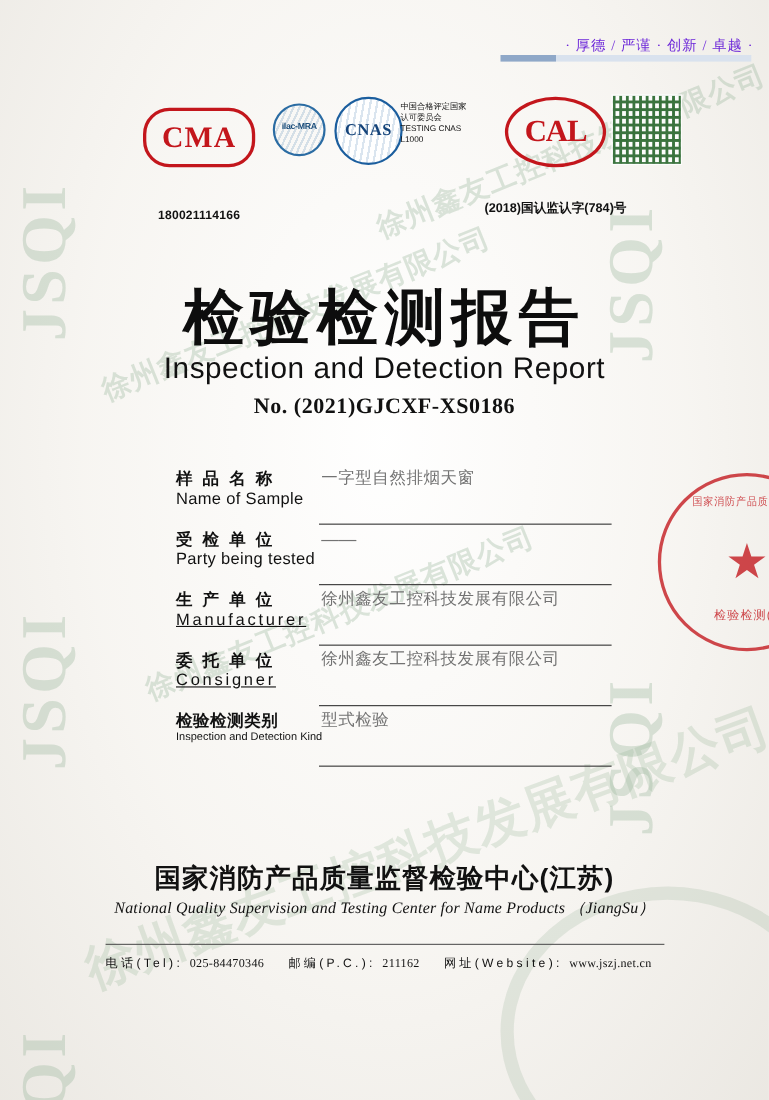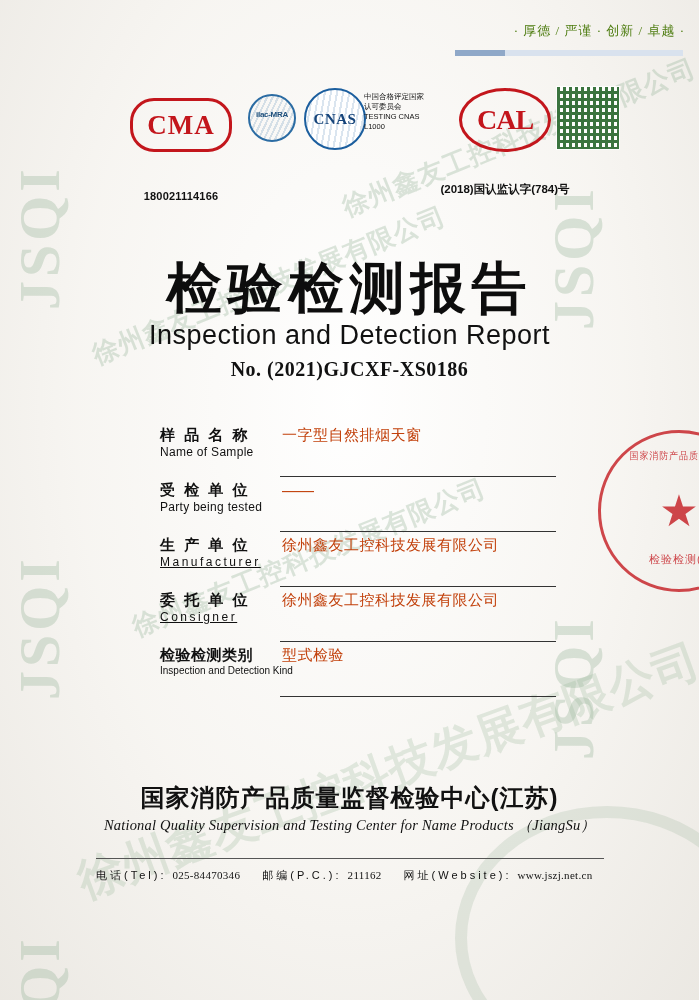--- a/index.html
+++ b/index.html
@@ -63,27 +63,27 @@
   .wm-big-cn {
     font-family: "Liberation Sans", sans-serif;
     font-size: 46px;
     color: rgba(150, 180, 152, 0.26);
     transform: rotate(-20deg);
   }
 
   
   .header-motto {
     position: absolute;
-    top: 22px;
+    top: 32px;
     left: 455px;
     width: 230px;
     text-align: right;
     font-family: "Liberation Serif", serif;
     font-size: 13px;
-    color: #4d7c0f;
+    color: #6d28d9;
     letter-spacing: 1px;
   }
   .header-rule {
     position: absolute;
     top: 50px;
     left: 455px;
     width: 228px;
     height: 6px;
     background: linear-gradient(to right, #8fa8c8 0%, #8fa8c8 22%, #d9e2ee 22%, #d9e2ee 100%);
   }
@@ -305,36 +305,37 @@
     font-family: "Liberation Sans", sans-serif;
     font-weight: bold;
     font-size: 15px;
     color: #111;
     letter-spacing: 2.5px;
     white-space: nowrap;
   }
   .label-cn.tight { letter-spacing: 0.5px; }
   .label-en {
     font-family: "Liberation Sans", sans-serif;
-    font-size: 12px;
+    font-size: 15px;
     color: #111;
     letter-spacing: 0.3px;
     white-space: nowrap;
   }
   .label-en.small { font-size: 10px; letter-spacing: 0; }
   .label-en.spaced { letter-spacing: 2.5px; text-decoration: underline; }
 
   .field-value {
     flex: 1 1 auto;
+    margin-left: 10px;
     padding: 0 2px 4px 2px;
     border-bottom: 1px solid #333;
     min-height: 48px;
     font-family: "Liberation Sans", sans-serif;
     font-size: 15px;
-    color: #c2410c;
+    color: #737373;
     line-height: 1.45;
     letter-spacing: 0.5px;
   }
   .field-value.dash {
     font-size: 16px;
     letter-spacing: 0;
   }
 
   
   .stamp {

